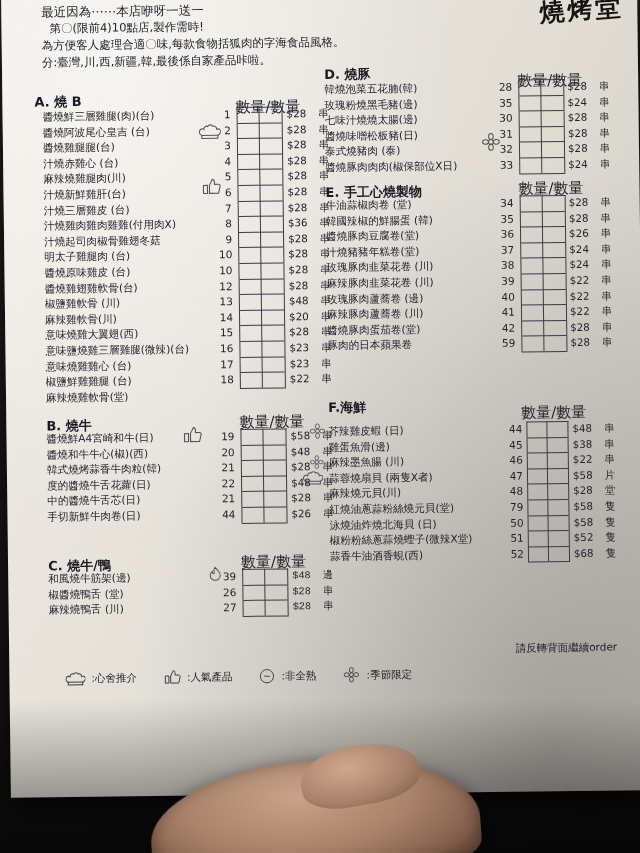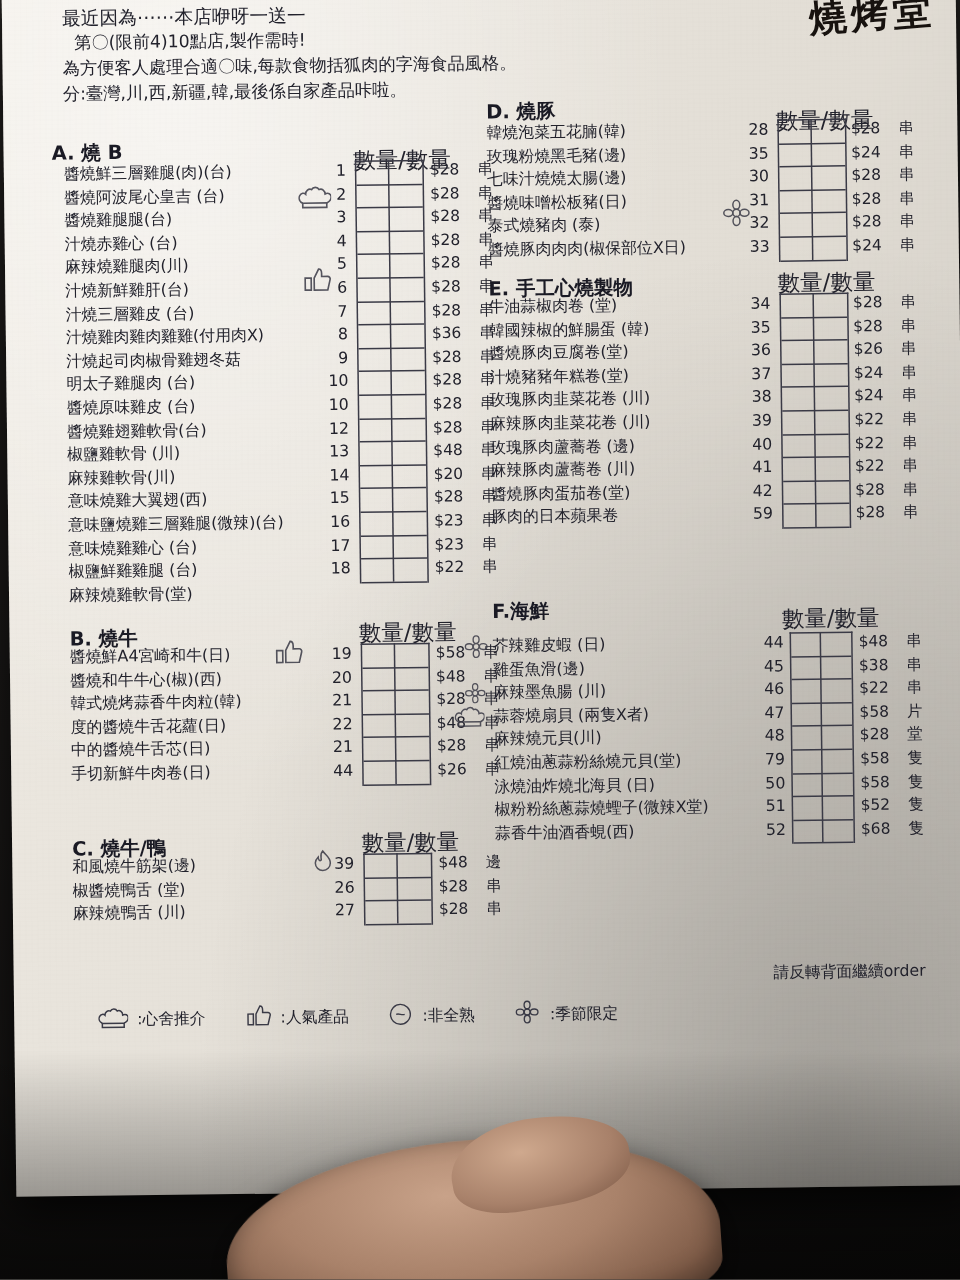--- a/index.html
+++ b/index.html
@@ -382,21 +382,21 @@
         <div>27</div>
       </div>
     <div class="gridwrap" id="grid-c" style="left:234px;top:574px;width:44px;">
         <div class="grid" style="width: 100%;">
           <div class="cell"></div>
           <div class="cell"></div>
           <div class="cell"></div>
         </div>
         <div class="vline" style="left: 50%; height: 46.8px;"></div>
       </div>
-    <div class="prices" id="prices-c" style="left:284px;top:574px;">
+    <div class="prices" id="prices-c" style="left:284px;top:574px;font-family:Liberation Mono, monospace;">
         <div>$48<span class="unit">邊</span></div>
         <div>$28<span class="unit">串</span></div>
         <div>$28<span class="unit">串</span></div>
       </div>
     <div class="stamp" style="left:198px;top:570px;">
       <svg width="18" height="18" viewBox="0 0 18 18">
           <path d="M9 2c2 3 5 4 5 8a5 5 0 1 1-10 0c0-2 1-3 2-4 0 2 1 3 2 2 0-2-1-4 1-6z" fill="none" stroke="#3a3a46" stroke-width="1"></path>
         </svg>
     </div>
 

